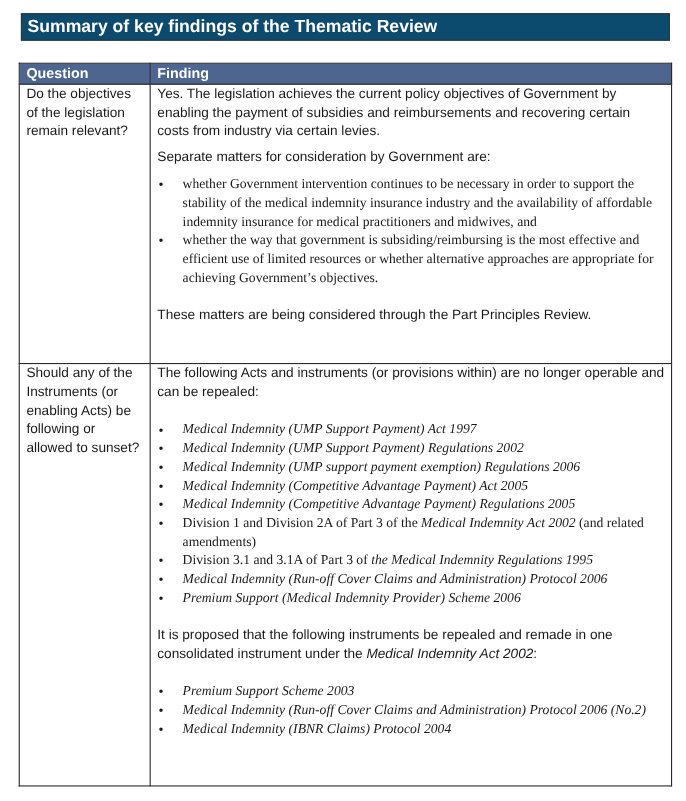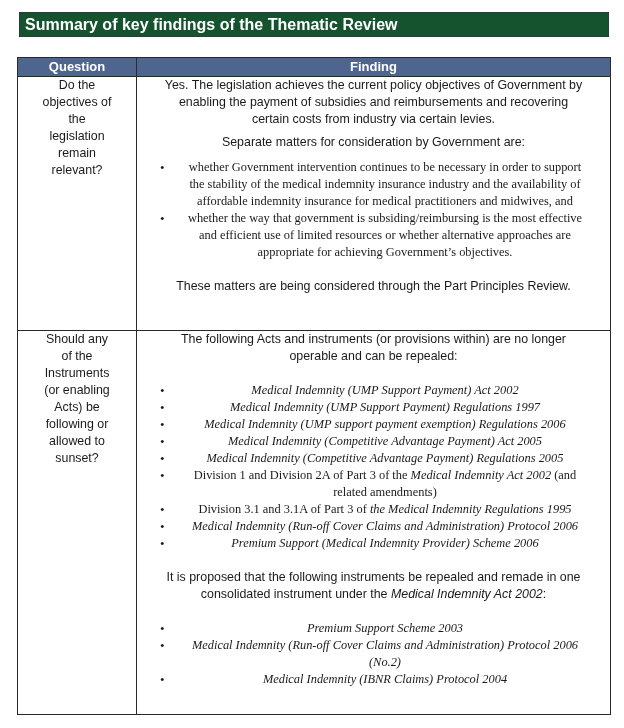--- a/index.html
+++ b/index.html
@@ -1,31 +1,31 @@
 <!DOCTYPE html>
 <html><head>
 <meta charset="utf-8">
 <style>
   html, body { margin: 0; padding: 0; background: #ffffff; }
   body { width: 624px; height: 728px; position: relative; overflow: hidden;
          font-family: "Liberation Sans", "DejaVu Sans", sans-serif; color: #1a1a1a; }
   .title-box {
     position: absolute; left: 19px; top: 12px; width: 583px; height: 23px;
-    background: #14532d; border: 1px solid #2b3b36;
+    background: #0c4a6e; border: 1px solid #2b3b36;
     color: #ffffff; font-weight: bold; font-size: 16px; line-height: 23px;
     padding-left: 5px; box-sizing: content-box;
   }
   table.findings {
     position: absolute; left: 17px; top: 57px; width: 593px;
     border-collapse: collapse; table-layout: fixed;
     font-size: 12.4px; line-height: 17px;
   }
   table.findings th, table.findings td {
-    border: 1px solid #2a2a2a; vertical-align: top; text-align: center;
-    padding: 0 22px;
+    border: 1px solid #2a2a2a; vertical-align: top; text-align: left;
+    padding: 0 6px;
   }
   table.findings th {
     background: #4e6590; color: #ffffff; font-weight: bold;
     height: 18px; line-height: 18px; font-size: 13px;
   }
   col.c-question { width: 119px; }
   col.c-finding { width: 474px; }
   td.q-cell { padding-top: 1px; }
   td.f-cell { padding-top: 1px; padding-right: 4px; }
   .para { margin: 0 0 6px 0; }
@@ -68,22 +68,22 @@
         <div class="gap"></div>
         <p class="para">These matters are being considered through the Part Principles Review.</p>
       </td>
     </tr>
     <tr id="row2">
       <td class="q-cell">Should any of the Instruments (or enabling Acts) be following or allowed to sunset?</td>
       <td class="f-cell">
         <p class="para" style="margin-bottom:0">The following Acts and instruments (or provisions within) are no longer operable and can be repealed:</p>
         <div class="gap"></div>
         <ul class="blist">
-          <li><span class="it">Medical Indemnity (UMP Support Payment) Act 2002</span></li>
-          <li><span class="it">Medical Indemnity (UMP Support Payment) Regulations 1997</span></li>
+          <li><span class="it">Medical Indemnity (UMP Support Payment) Act 1997</span></li>
+          <li><span class="it">Medical Indemnity (UMP Support Payment) Regulations 2002</span></li>
           <li><span class="it">Medical Indemnity (UMP support payment exemption) Regulations 2006</span></li>
           <li><span class="it">Medical Indemnity (Competitive Advantage Payment) Act 2005</span></li>
           <li><span class="it">Medical Indemnity (Competitive Advantage Payment) Regulations 2005</span></li>
           <li><span>Division 1 and Division 2A of Part 3 of the </span><span class="it">Medical Indemnity Act 2002</span><span> (and related amendments)</span></li>
           <li><span>Division 3.1 and 3.1A of Part 3 of </span><span class="it">the Medical Indemnity Regulations 1995</span></li>
           <li><span class="it">Medical Indemnity (Run-off Cover Claims and Administration) Protocol 2006</span></li>
           <li><span class="it">Premium Support (Medical Indemnity Provider) Scheme 2006</span></li>
         </ul>
         <div class="gap"></div>
         <p class="para" style="margin-bottom:0"><span>It is proposed that the following instruments be repealed and remade in one consolidated instrument under the </span><span class="it">Medical Indemnity Act 2002</span><span>:</span></p>

